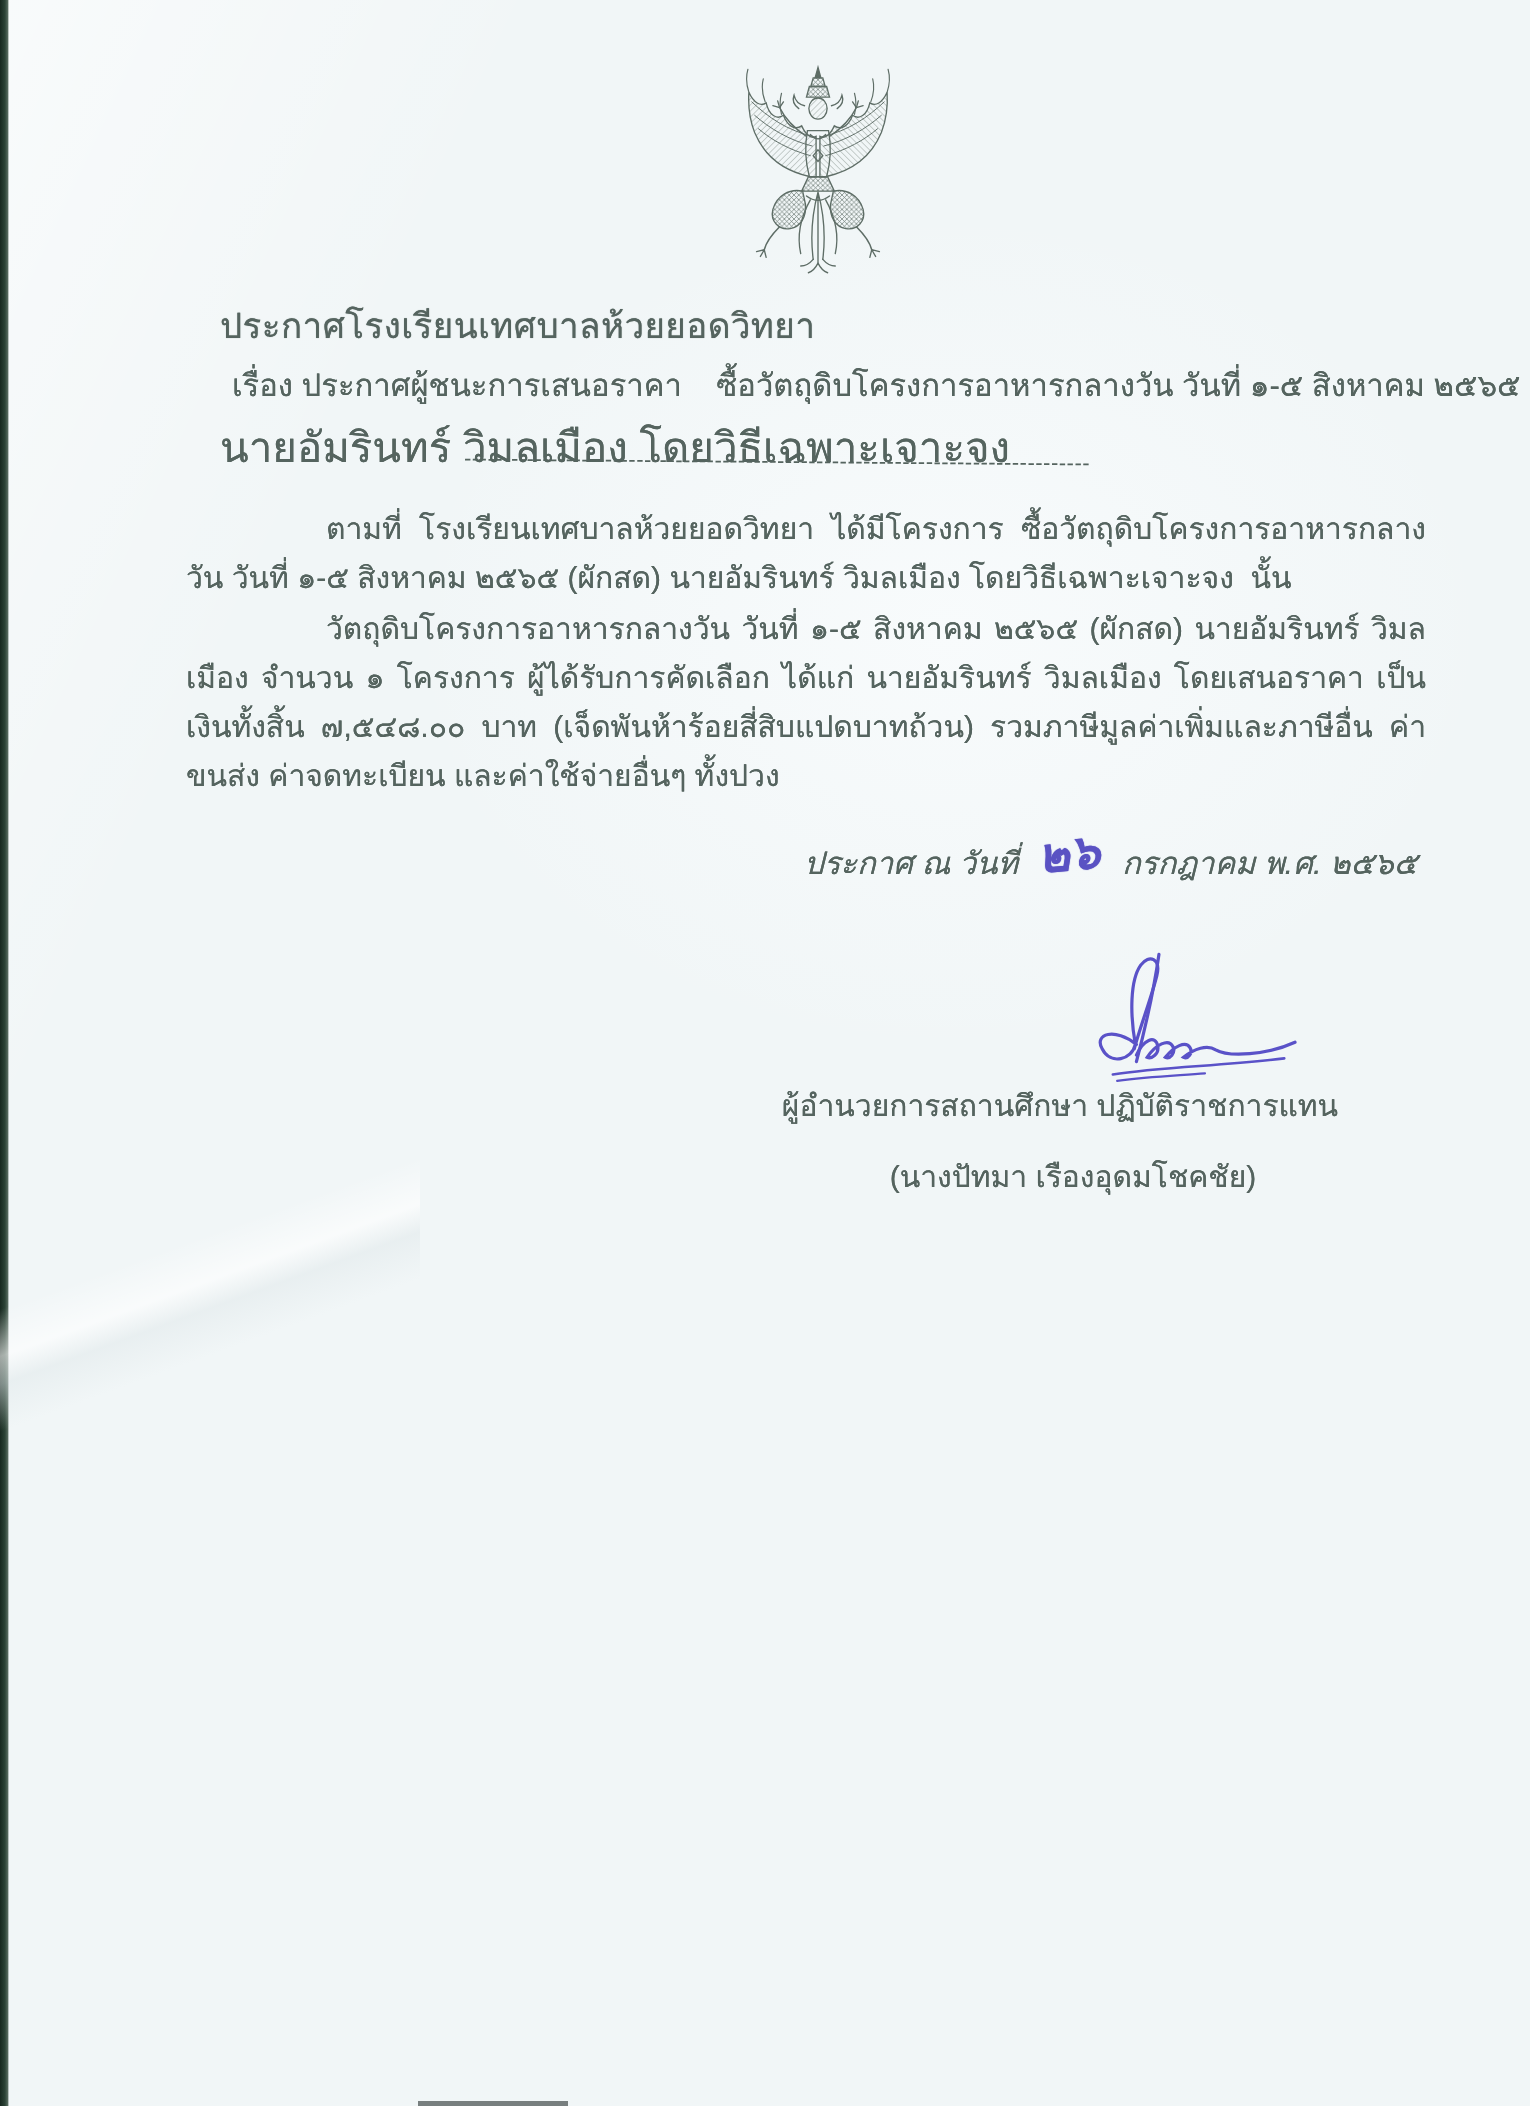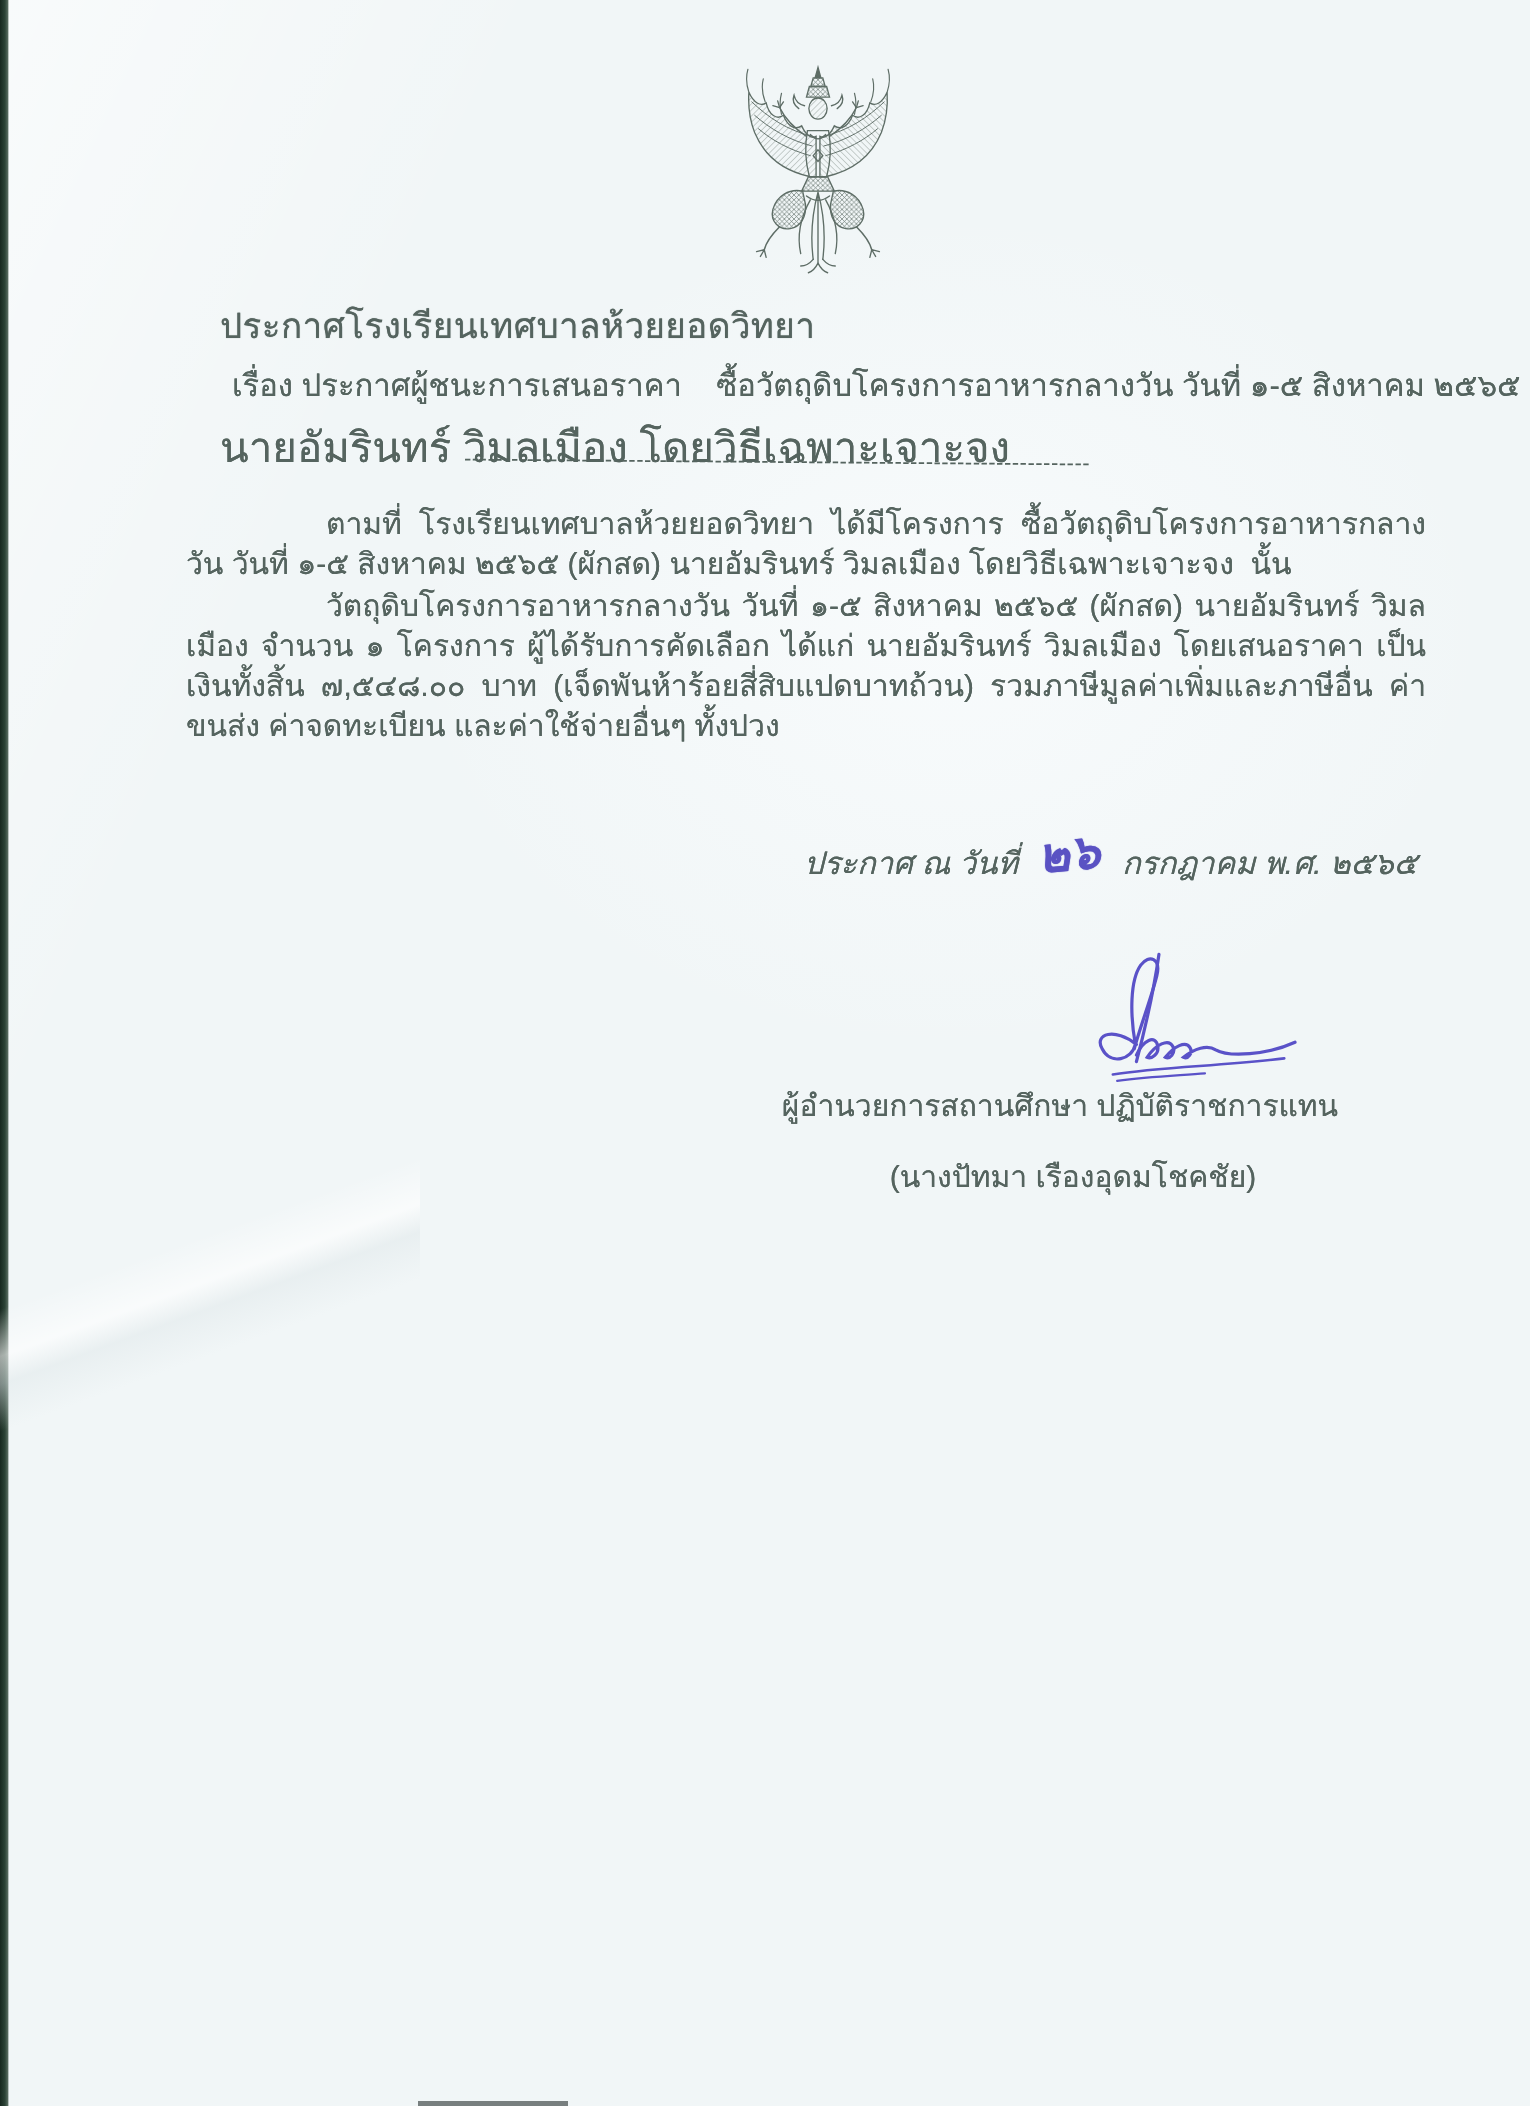--- a/index.html
+++ b/index.html
@@ -49,21 +49,21 @@
     position:absolute;left:220px;top:414px;width:1200px;
     font-size:42px;text-shadow:0 0 .5px #55645f;
   }
   .separator{
     position:absolute;left:464px;top:448px;width:645px;height:26px;
     font-size:22px;letter-spacing:.5px;white-space:nowrap;overflow:hidden;
     transform:rotate(.45deg);
   }
   .body-text{
     position:absolute;left:186px;top:504px;width:1240px;
-    font-size:30px;line-height:40px;
+    font-size:30px;line-height:49px;
   }
   .body-text p{
     margin:0;text-indent:140px;text-align:justify;white-space:pre-wrap;
     text-shadow:0 0 .5px #55645f;
   }
   .body-text p + p{margin-top:2px;}
 
   .date-line{
     position:absolute;left:804px;top:838px;
     font-size:31px;display:flex;align-items:baseline;

